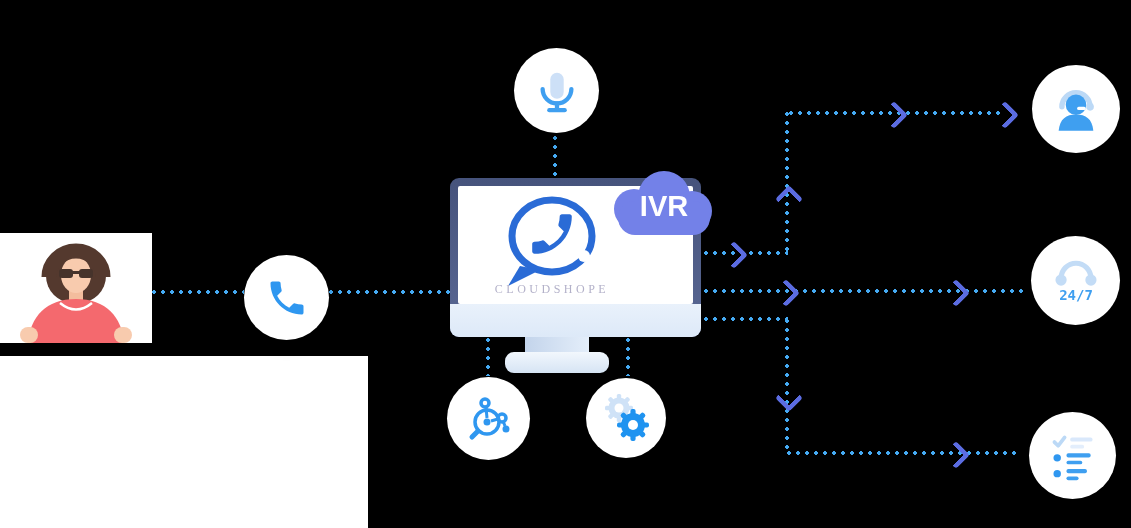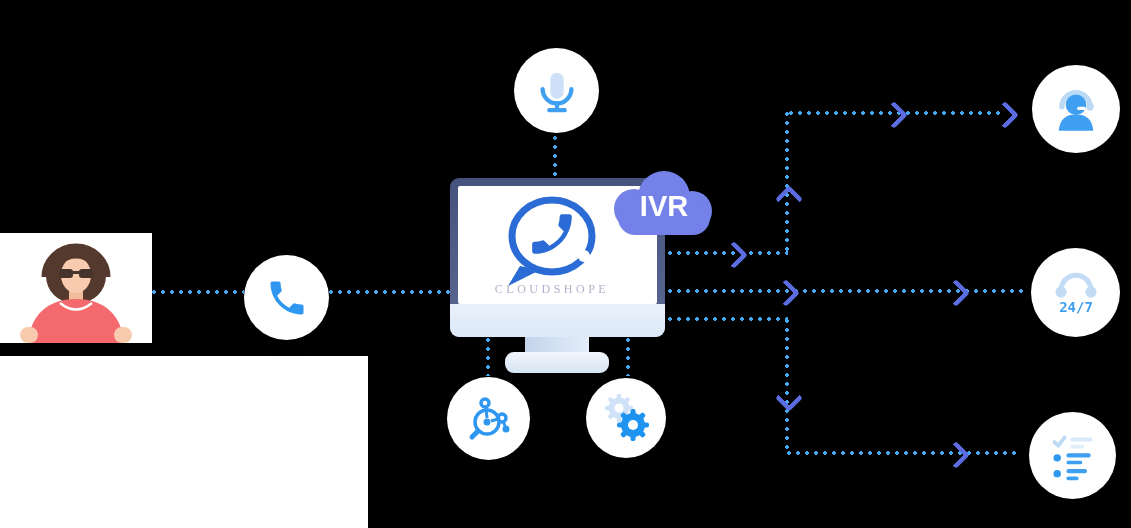--- a/index.html
+++ b/index.html
@@ -15,21 +15,21 @@
   .caller-card{left:0;top:233px;width:152px;height:110px;}
   .bottom-left-panel{left:0;top:356px;width:368px;height:172px;}
   .h-dots{position:absolute;height:4px;background-image:radial-gradient(circle 2px at 2px 2px,var(--dot-blue) 95%,transparent 100%);background-size:9px 4px;background-repeat:repeat-x;}
   .v-dots{position:absolute;width:4px;background-image:radial-gradient(circle 2px at 2px 2px,var(--dot-blue) 95%,transparent 100%);background-size:4px 9px;background-repeat:repeat-y;}
   .chev{position:absolute;width:15px;height:15px;border-style:solid;border-color:var(--arrow-indigo);
     border-width:5px 5px 0 0;border-radius:4px;}
   .chev.right{transform:rotate(45deg);} .chev.up{transform:rotate(-45deg);} .chev.down{transform:rotate(135deg);}
   .node{position:absolute;background:#fff;border-radius:50%;display:flex;align-items:center;justify-content:center;
     box-shadow:0 6px 16px rgba(0,0,0,0.20);}
   .monitor-frame{position:absolute;left:450px;top:178px;width:215px;height:159px;
-    background:linear-gradient(180deg,#46537c,#5a6894);border-radius:9px;}
+    background:linear-gradient(180deg,#46537c,#5a6894);border-radius:9px;padding-left:36px;}
   .monitor-screen{position:absolute;left:8px;top:8px;right:8px;height:118px;background:#fff;border-radius:2px;}
   .monitor-chin{position:absolute;left:0;right:0;bottom:0;height:33px;border-radius:0 0 9px 9px;
     background:linear-gradient(180deg,#e9f1fb,var(--monitor-chin));}
   .monitor-neck{position:absolute;left:525px;top:337px;width:64px;height:18px;
     background:linear-gradient(90deg,#c3d4eb,#e4eefa);}
   .monitor-base{position:absolute;left:505px;top:352px;width:104px;height:21px;border-radius:9px;
     background:linear-gradient(180deg,#f2f7fd,#d6e4f4);}
   .ivr-cloud{position:absolute;left:606px;top:163px;width:108px;height:76px;}
 </style>
 </head>
@@ -201,21 +201,21 @@
   <div class="node" style="left:1032px;top:65px;width:88px;height:88px;">
     <svg width="52" height="52" viewBox="0 0 48 48">
       <path d="M11,22 a13,13 0 0 1 26,0" fill="none" stroke="#bcd9f6" stroke-width="5" stroke-linecap="round"></path>
       <circle cx="37" cy="22" r="3.5" fill="#bcd9f6"></circle>
       <circle cx="24" cy="20" r="9.5" fill="#3f9ff0"></circle>
       <rect x="25" y="22" width="8" height="3" rx="1.5" fill="#ffffff"></rect>
       <path d="M8,44 C9,33 15,29 24,29 C33,29 39,33 40,44 Z" fill="#3f9ff0"></path>
     </svg>
   </div>
 
-  <div class="node" style="left:1031px;top:248px;width:89px;height:89px;text-align:right;">
+  <div class="node" style="left:1031px;top:236px;width:89px;height:89px;text-align:right;">
     <svg width="56" height="56" viewBox="0 0 60 60">
       <path d="M14,27 a16,16 0 0 1 32,0" fill="none" stroke="#c3dcf6" stroke-width="5.5" stroke-linecap="round"></path>
       <circle cx="14" cy="29" r="6" fill="#c3dcf6"></circle>
       <circle cx="46" cy="29" r="6" fill="#c3dcf6"></circle>
       <text x="30" y="50" text-anchor="middle" fill="#3f9ff0" font-family="DejaVu Sans Mono, monospace" font-size="15" font-weight="bold">24/7</text>
     </svg>
   </div>
 
   <div class="node" style="left:1029px;top:412px;width:87px;height:87px;">
     <svg width="52" height="52" viewBox="0 0 56 56">

